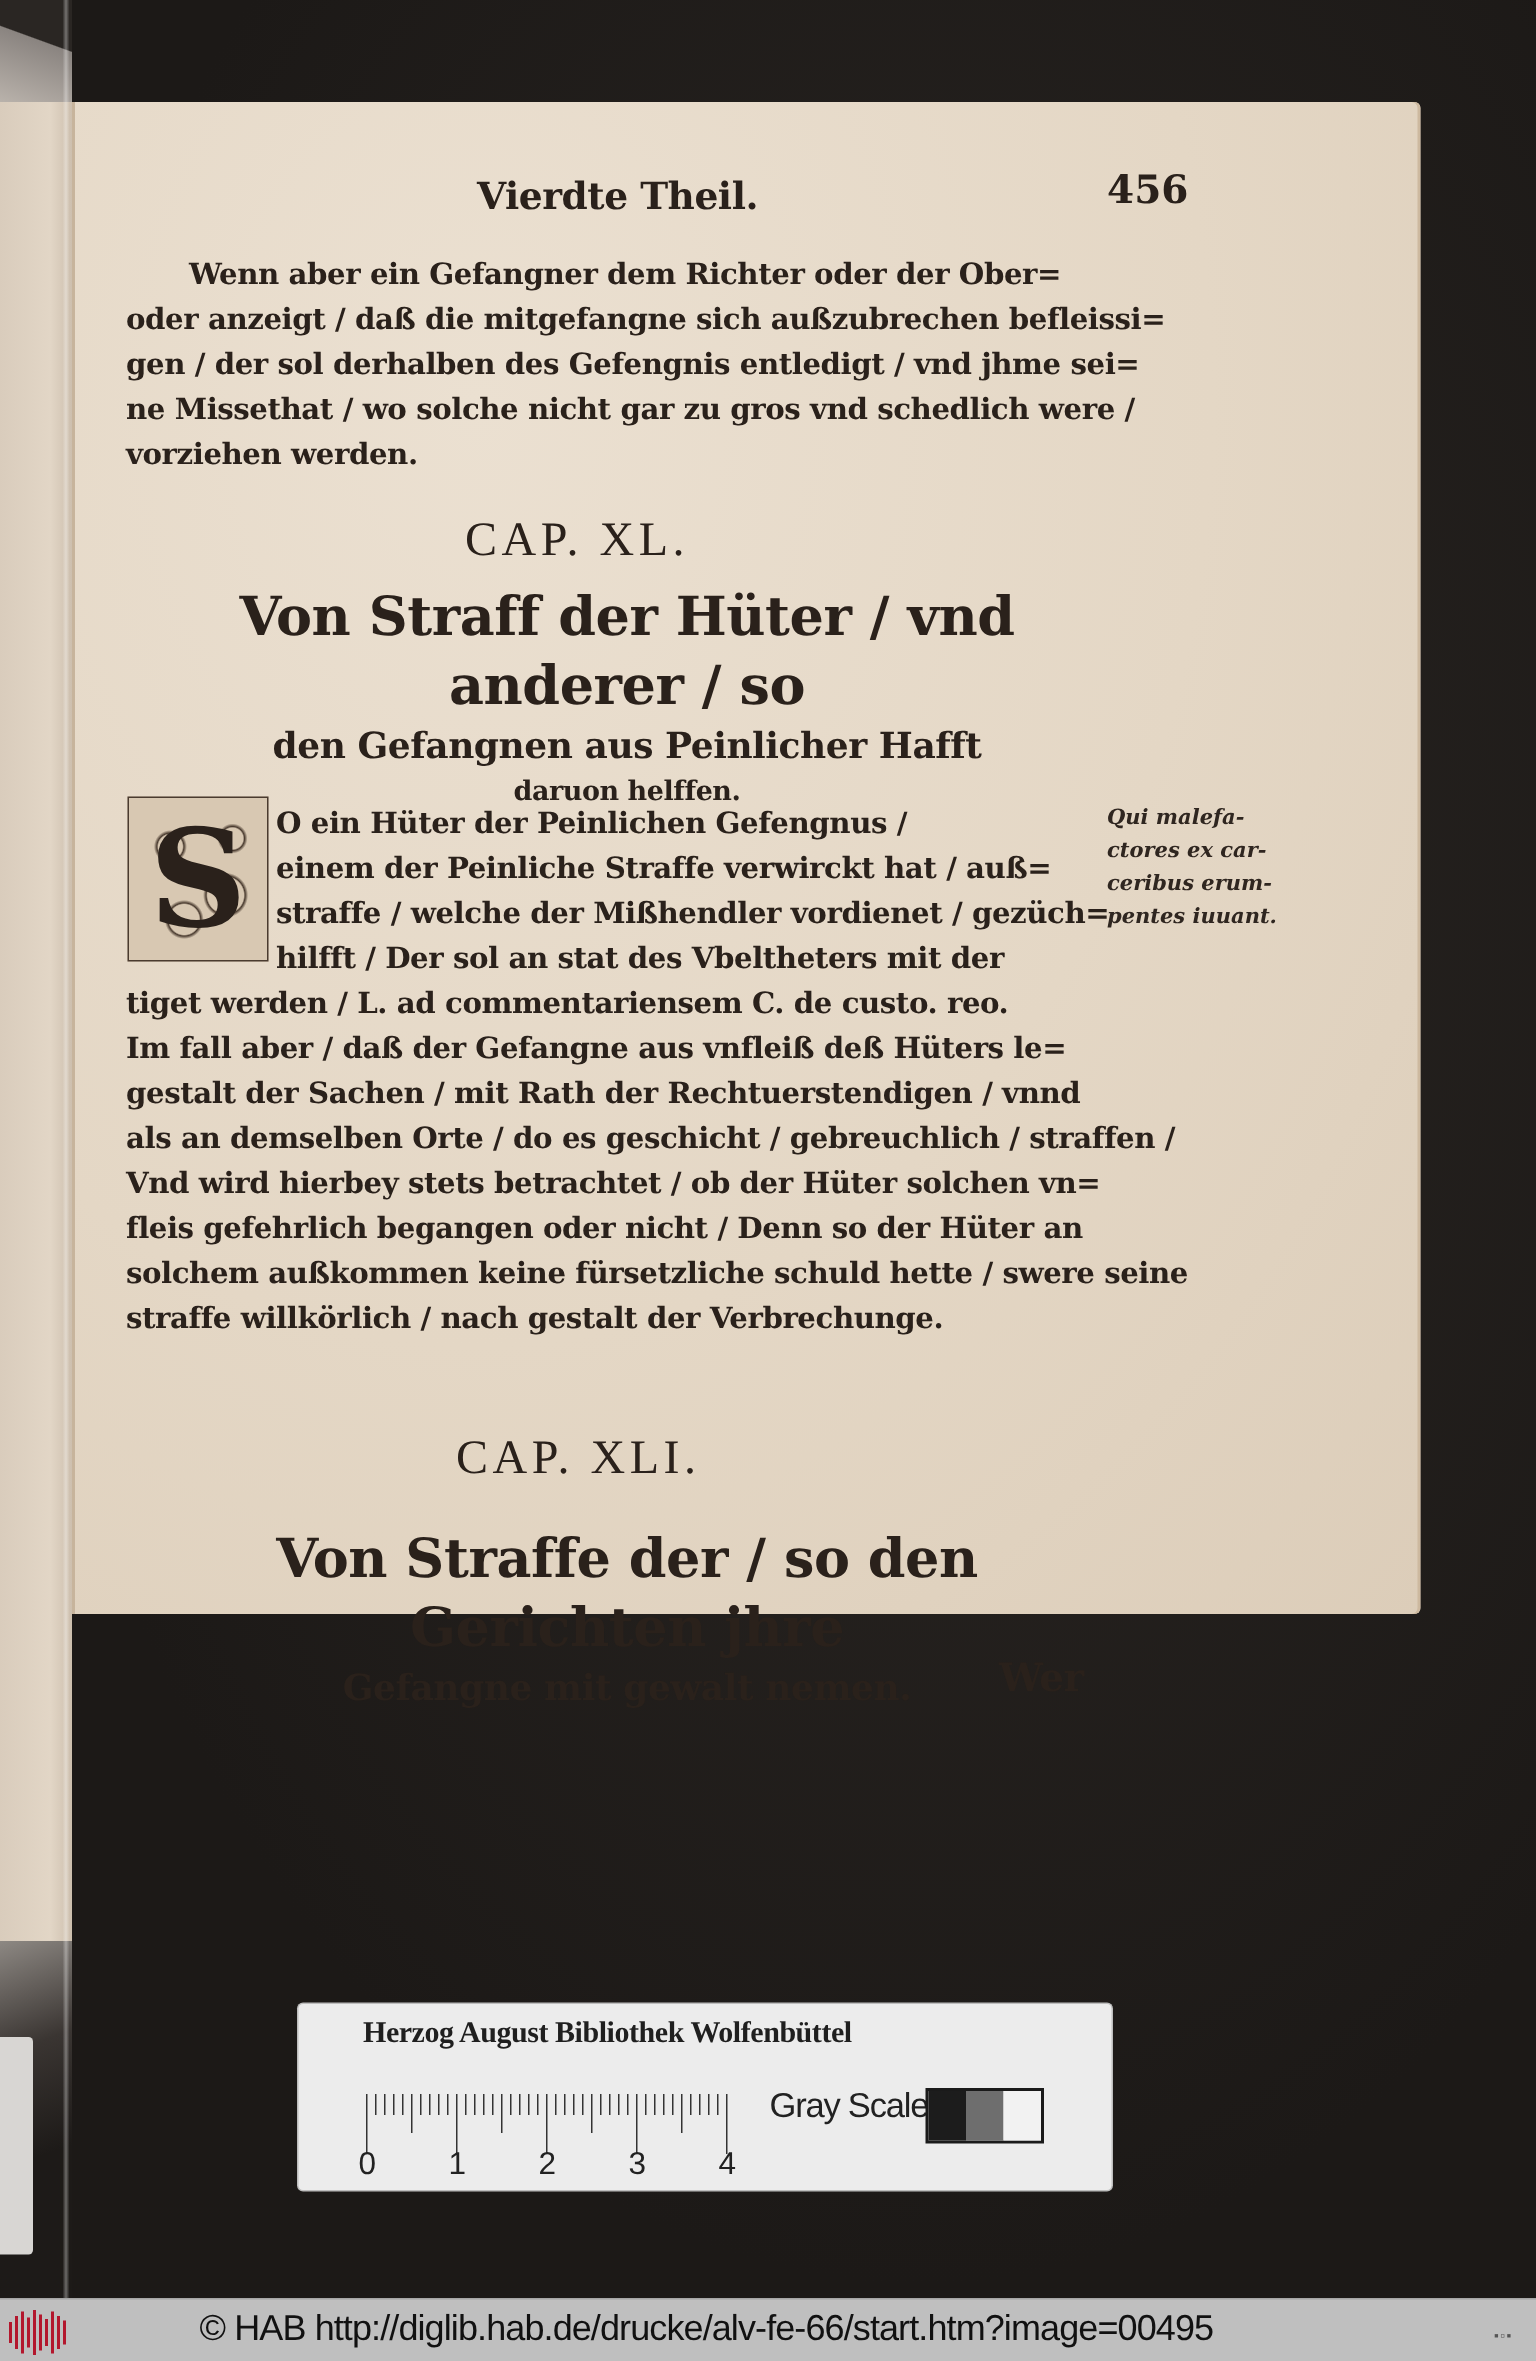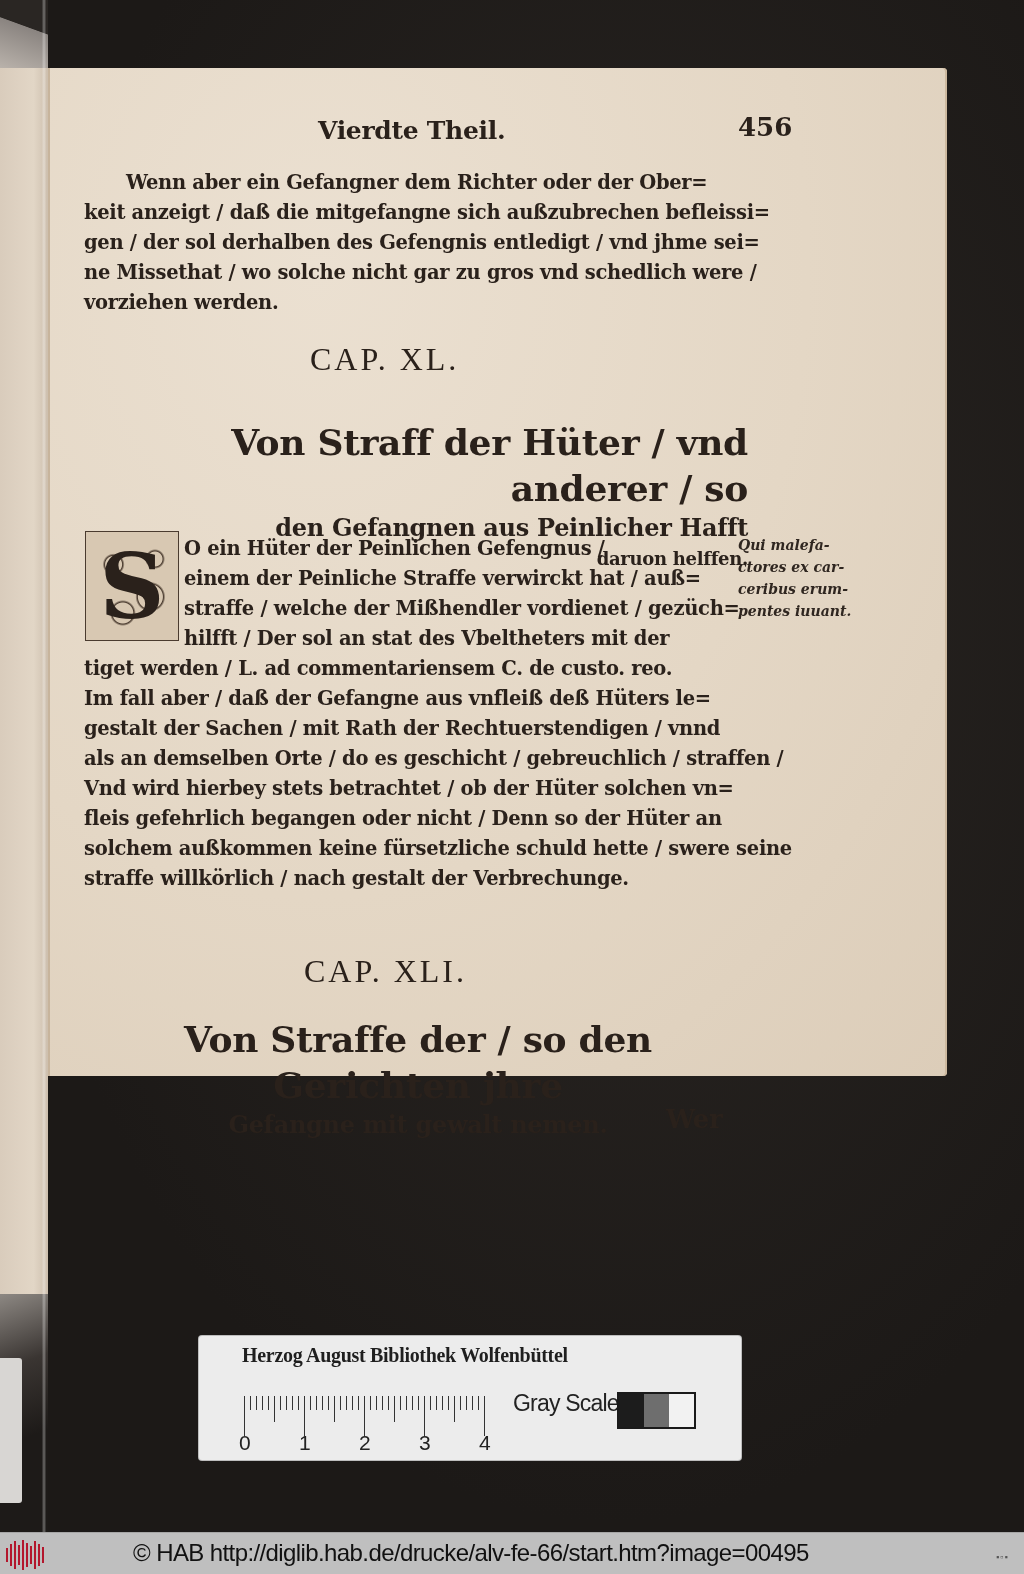--- a/index.html
+++ b/index.html
@@ -62,21 +62,21 @@
     letter-spacing: 3px; font-weight: normal;
   }
   .cap-40 { left: 262px; top: 273px; }
   .cap-41 { left: 256px; top: 885px; }
   .chapter-title {
     position: absolute; left: 40px; width: 660px; text-align: center;
   }
   .chapter-title .t1 { display: block; font-size: 36px; line-height: 46px; font-weight: bold; }
   .chapter-title .t2 { display: block; font-size: 24px; line-height: 34px; font-weight: bold; }
   .chapter-title .t3 { display: block; font-size: 18px; line-height: 28px; font-weight: bold; }
-  .title-40 { top: 351px; text-align: right; }
+  .title-40 { top: 320px; }
   .title-41 { top: 948px; }
   .initial {
     position: absolute; left: 37px; top: 463px; width: 92px; height: 108px;
     border: 1px solid #4a3b2f;
     background:
       radial-gradient(circle at 30% 30%, transparent 8px, #4a3b2f 9px, transparent 11px),
       radial-gradient(circle at 70% 60%, transparent 12px, #4a3b2f 13px, transparent 15px),
       radial-gradient(circle at 40% 75%, transparent 10px, #4a3b2f 11px, transparent 13px),
       radial-gradient(circle at 75% 25%, transparent 7px, #4a3b2f 8px, transparent 10px),
       #d8c8b2;
@@ -147,21 +147,21 @@
 <div class="prev-page-lower"></div>
 <div class="prev-label-card"></div>
 <div class="spine-line"></div>
 
 <div class="page">
   <div class="running-head fraktur">Vierdte Theil.</div>
   <div class="page-number">456</div>
 
   <div class="body-text fraktur block-1">
     <span class="line" style="padding-left:42px">Wenn aber ein Gefangner dem Richter oder der Ober=</span>
-    <span class="line">keit anzeigt / daß die mitgefangne sich außzubrechen befleissi=</span>
+    <span class="line">oder anzeigt / daß die mitgefangne sich außzubrechen befleissi=</span>
     <span class="line">gen / der sol derhalben des Gefengnis entledigt / vnd jhme sei=</span>
     <span class="line">ne Missethat / wo solche nicht gar zu gros vnd schedlich were /</span>
     <span class="line">vorziehen werden.</span>
   </div>
 
   <div class="cap-heading cap-40">CAP. XL.</div>
   <div class="chapter-title fraktur title-40">
     <span class="t1">Von Straff der Hüter / vnd anderer / so</span>
     <span class="t2">den Gefangnen aus Peinlicher Hafft</span>
     <span class="t3">daruon helffen.</span>

